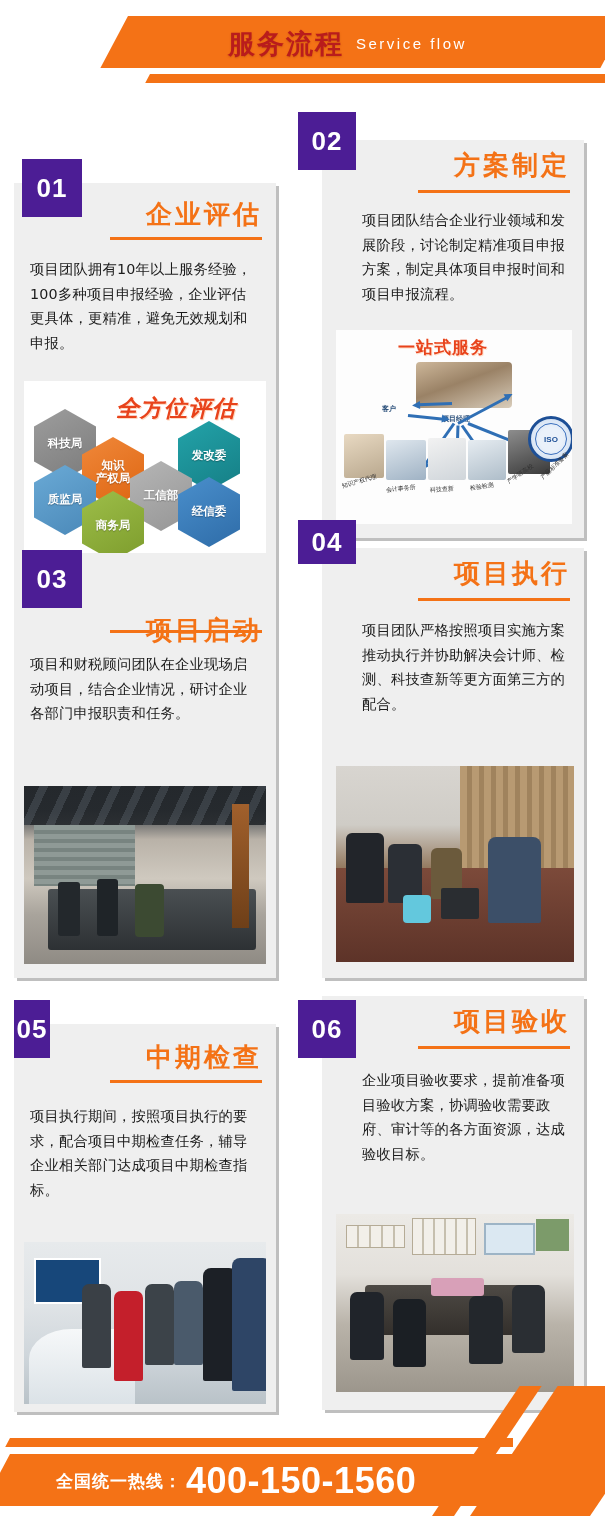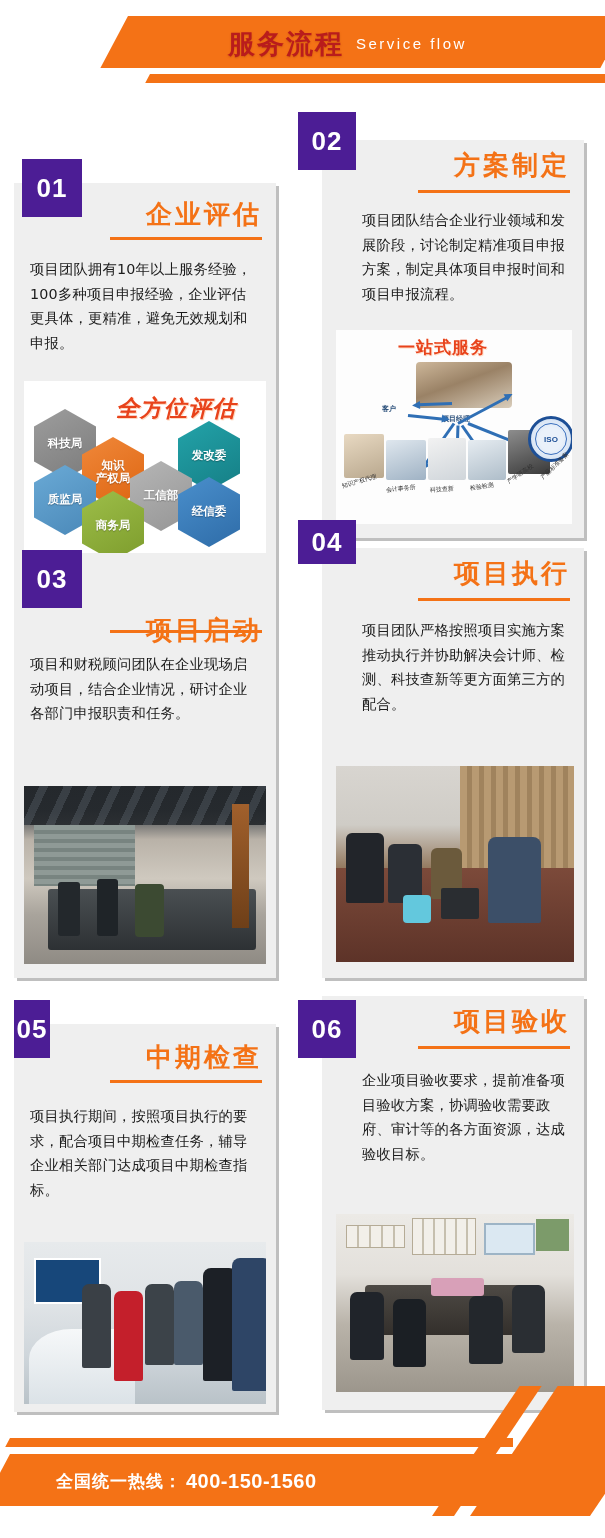--- a/index.html
+++ b/index.html
@@ -137,21 +137,21 @@
     transform:skewX(-28deg);transform-origin:right top;
   }
   .ft-text{
     position:absolute;left:56px;top:32px;height:38px;
     display:flex;align-items:center;gap:4px;z-index:4;
   }
   .ft-label{
     font-size:17px;font-weight:bold;color:#fff;letter-spacing:1px;
     font-family:"DejaVu Sans","Liberation Sans",sans-serif;
   }
-  .ft-phone{font-size:20px;font-weight:bold;color:#fff;letter-spacing:.5px;}
+  .ft-phone{font-size:36px;font-weight:bold;color:#fff;letter-spacing:.5px;}
 
   
   .deco{position:absolute;background:#F47216;}
 </style>
 </head>
 <body>
 
 <div class="header">
   <div class="hdr-bar hdr-main"></div>
   <div class="hdr-bar hdr-thin"></div>

